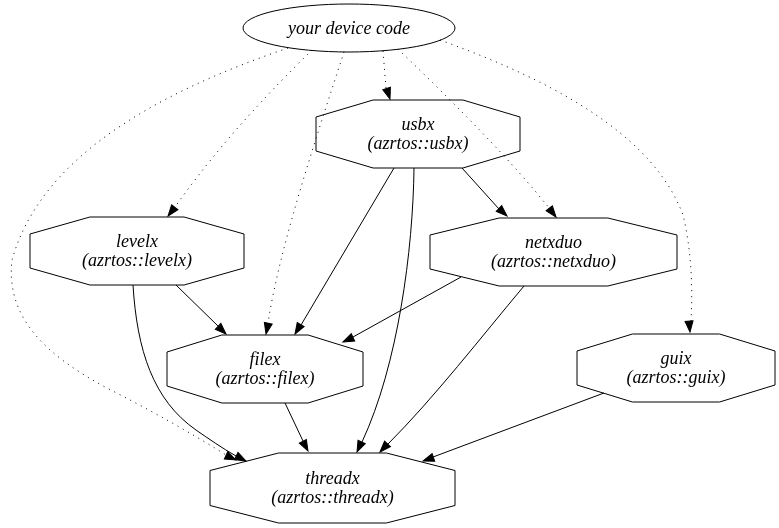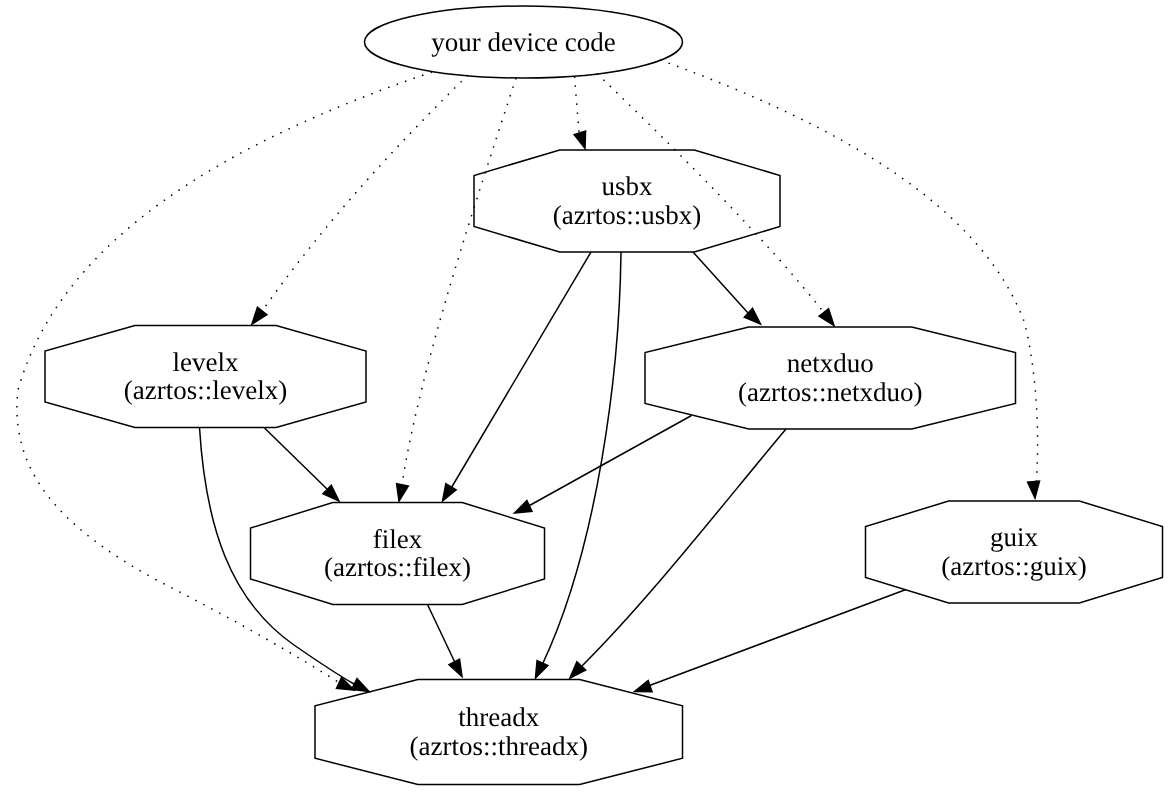--- a/index.html
+++ b/index.html
@@ -6,20 +6,21 @@
     margin: 0;
     padding: 0;
     background: #ffffff;
   }
   #stage {
     position: relative;
     width: 779px;
     height: 528px;
     background: #ffffff;
     overflow: hidden;
+    font-style: italic;
   }
   svg {
     display: block;
     font-family: "Liberation Serif", "DejaVu Serif", serif;
   }
   .node-label {
     text-anchor: middle;
     font-size: 18px;
     fill: #000000;
   }

